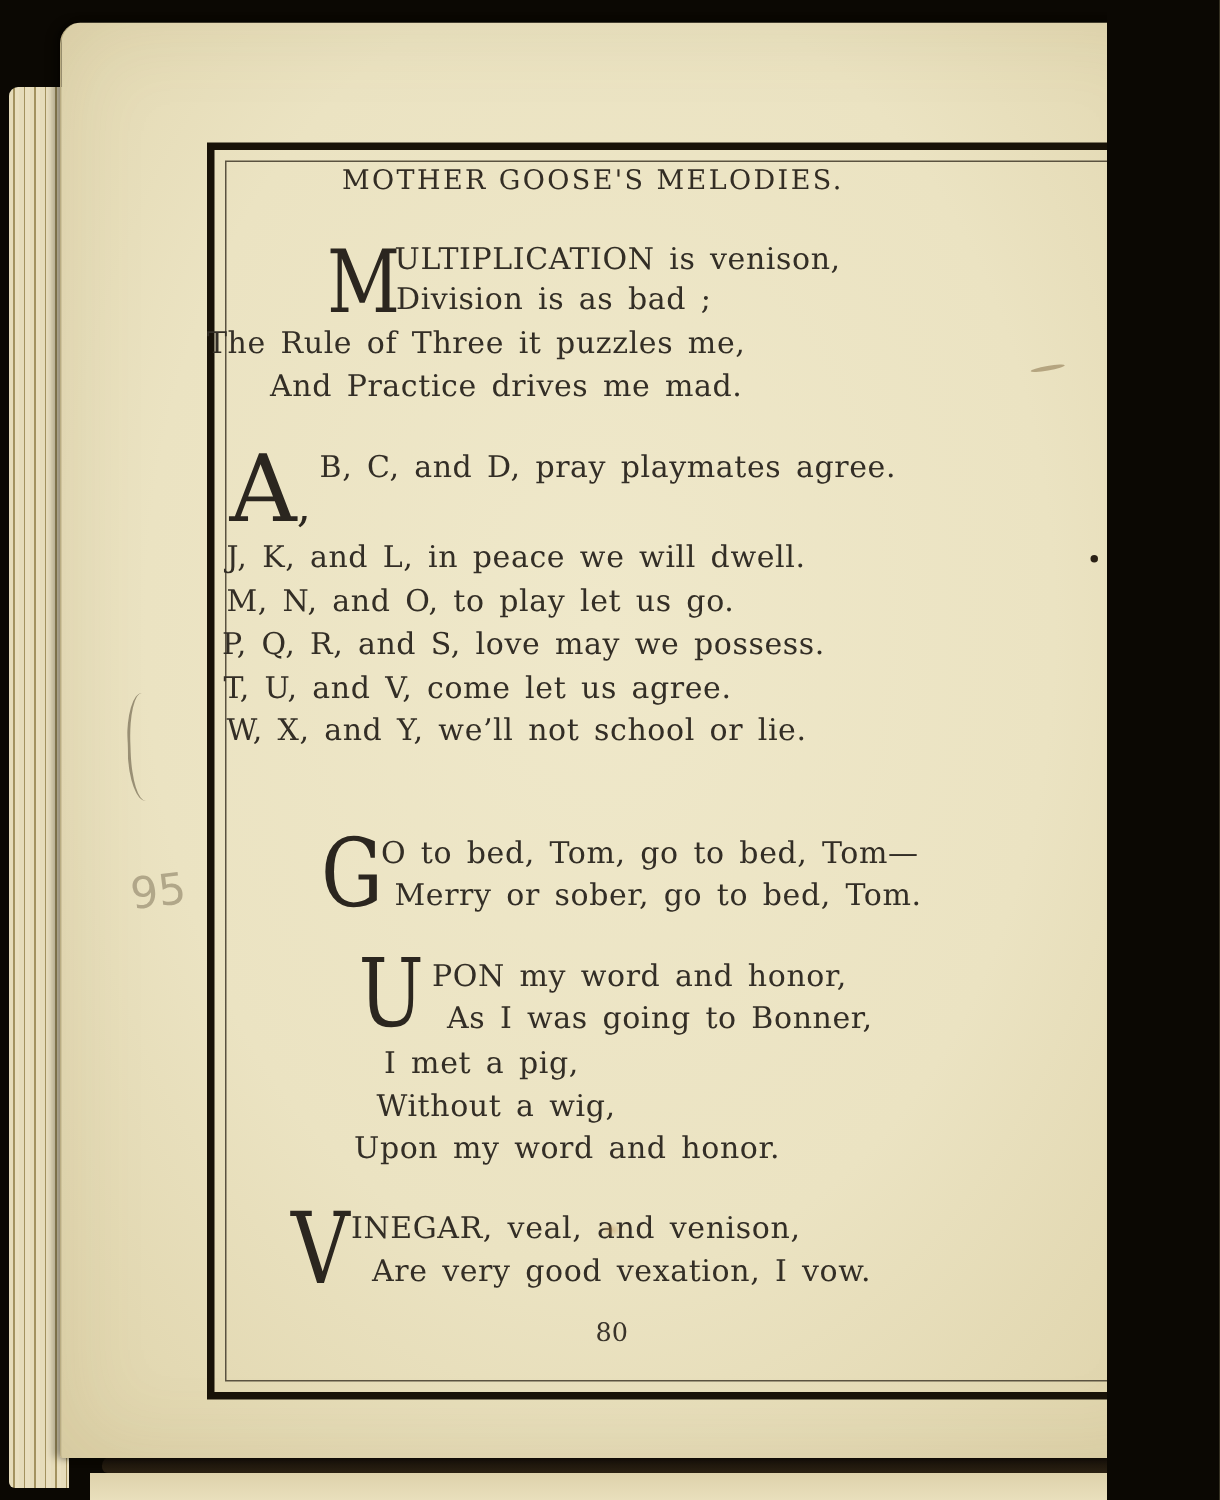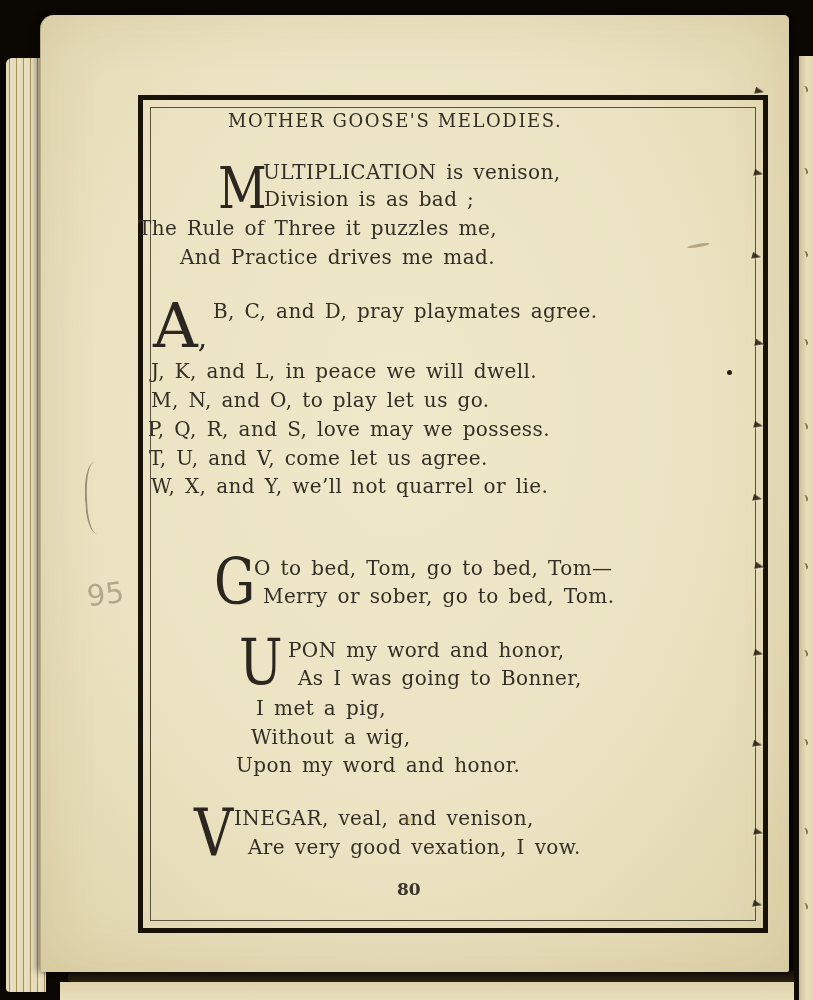--- a/index.html
+++ b/index.html
@@ -1,16 +1,16 @@
 <!DOCTYPE html>
 <html><head>
 <meta charset="utf-8">
 <style>
   html,body{margin:0;padding:0;background:#0b0803;}
-  .scene{position:relative;width:813px;height:1000px;overflow:hidden;
+  .scene{position:relative;width:738px;height:1000px;overflow:hidden;
          font-family:"DejaVu Serif","Liberation Serif",serif;background:#0b0803;}
 
   
   .bottom-pages{position:absolute;left:60px;top:982px;width:753px;height:18px;
                 background:linear-gradient(180deg,#ded2ab,#e9dfbc);}
   .bottom-band{position:absolute;left:68px;top:971px;width:745px;height:11px;
                background:linear-gradient(180deg,#17110a,#2a2012);border-radius:6px 0 0 4px;}
   .fore-edge{position:absolute;left:794px;top:56px;width:19px;height:944px;
              background:linear-gradient(90deg,#c9bd94,#e8ddb8 40%,#e2d6ae);
              border-left:5px solid #110c05;}
@@ -34,21 +34,21 @@
 
   
   .header{position:absolute;left:227px;top:110px;font-size:18px;letter-spacing:1.6px;
           color:#332d24;white-space:nowrap;}
   .bodyline{position:absolute;font-size:20px;color:#332e26;letter-spacing:.4px;
             word-spacing:3px;white-space:nowrap;line-height:1;}
   .dropcap{position:absolute;line-height:1;color:#2b261f;white-space:nowrap;}
   .dropcap .cap{display:inline-block;}
   .dropcap .suffix{font-size:30px;}
   .cap-squeeze{transform:scaleX(.82);transform-origin:left bottom;}
-  .pagenum{position:absolute;left:356px;top:864px;font-size:17px;color:#3a342a;font-weight:bold;}
+  .pagenum{position:absolute;left:356px;top:864px;font-size:17px;color:#3a342a;}
 
   
   .edge-mark{position:absolute;left:752px;width:0;height:0;
              border-top:3px solid transparent;border-bottom:4px solid transparent;
              border-left:9px solid #261d10;transform:rotate(16deg);opacity:.88;
              filter:drop-shadow(1px 1px 0 rgba(255,255,250,.5));}
   .fe-mark{position:absolute;left:801px;width:5px;height:7px;
            border-right:2px solid #4a3a20;border-radius:0 100% 100% 0;
            transform:rotate(-14deg);opacity:.65;}
   .pencil-num{position:absolute;left:46px;top:562px;font-size:29px;
@@ -88,21 +88,21 @@
     <div class="bodyline" style="left:223px;top:174px">Division is as bad ;</div>
     <div class="bodyline" style="left:97px;top:203px">The Rule of Three it puzzles me,</div>
     <div class="bodyline" style="left:139px;top:232px">And Practice drives me mad.</div>
 
     <div class="dropcap" style="left:112px;top:280px;font-size:62px"><span class="cap">A</span><span class="suffix">,</span></div>
     <div class="bodyline" style="left:172px;top:286px">B, C, and D, pray playmates agree.</div>
     <div class="bodyline" style="left:110px;top:375px">M, N, and O, to play let us go.</div>
     <div class="bodyline" style="left:110px;top:346px">J, K, and L, in peace we will dwell.</div>
     <div class="bodyline" style="left:107px;top:404px">P, Q, R, and S, love may we possess.</div>
     <div class="bodyline" style="left:108px;top:433px">T, U, and V, come let us agree.</div>
-    <div class="bodyline" style="left:110px;top:461px">W, X, and Y, we’ll not quarrel or lie.</div>
+    <div class="bodyline" style="left:110px;top:461px">W, X, and Y, we’ll not school or lie.</div>
 
     <div class="dropcap" style="left:173px;top:536px;font-size:63px"><span class="cap cap-squeeze">G</span><span class="suffix"></span></div>
     <div class="bodyline" style="left:213px;top:543px">O to bed, Tom, go to bed, Tom—</div>
     <div class="bodyline" style="left:222px;top:571px">Merry or sober, go to bed, Tom.</div>
 
     <div class="dropcap" style="left:198px;top:616px;font-size:63px"><span class="cap cap-squeeze">U</span><span class="suffix"></span></div>
     <div class="bodyline" style="left:247px;top:625px">PON my word and honor,</div>
     <div class="bodyline" style="left:257px;top:653px">As I was going to Bonner,</div>
     <div class="bodyline" style="left:215px;top:683px">I met a pig,</div>
     <div class="bodyline" style="left:210px;top:712px">Without a wig,</div>

